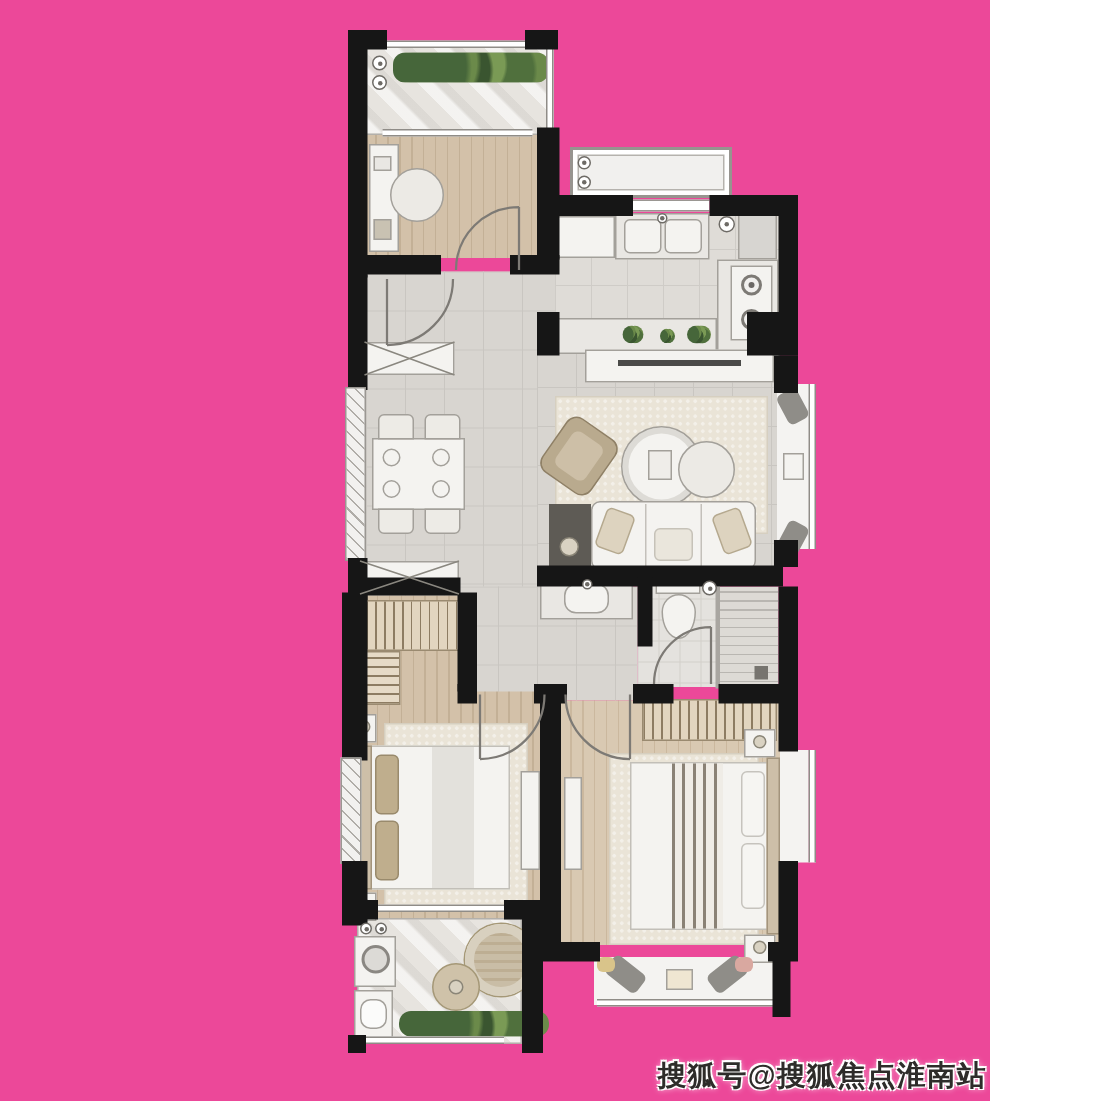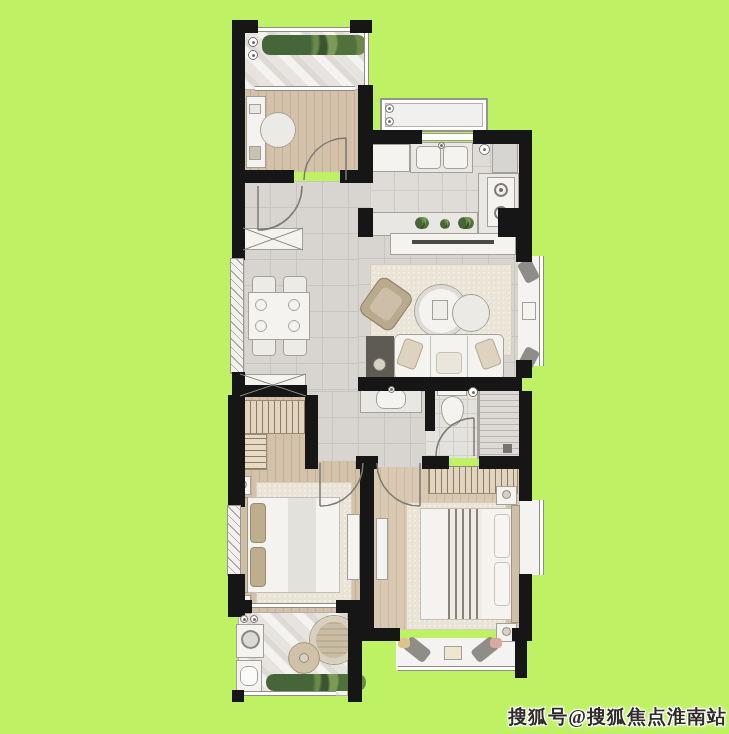--- a/index.html
+++ b/index.html
@@ -1,17 +1,17 @@
 <!DOCTYPE html>
 <html style="--wall: #161616; --tile: #d8d5d0; --wood: #d3c1a9; --wood_stripe: #c3b096; --marble: #e7e4df; --rug: #eae4d7; --furniture_white: #f4f3f0; --furniture_border: #a3a09a; --accent_beige: #b9aa8e; --plant_green: #567a3e; --line_gray: #8a8a8a;"><head>
 <meta charset="utf-8">
 <style>
   html,body{margin:0;padding:0;background:#fff;}
-  #stage{position:relative;width:729px;height:734px;background:#bef264;overflow:hidden;
-         font-family:Liberation Serif, serif;}
+  #stage{position:relative;width:660px;height:734px;background:#ec4899;overflow:hidden;
+         font-family:Liberation Sans, sans-serif;}
   #stage *{position:absolute;box-sizing:border-box;}
 
   
   .tile{background-color:var(--tile,#d8d5d0);
         background-image:linear-gradient(#c9c6c1 1px,transparent 1px),
                          linear-gradient(90deg,#c9c6c1 1px,transparent 1px);
         background-size:26px 26px;z-index:1;}
   .tile-light{background-color:#dfdcd7;
         background-image:linear-gradient(#cfccc7 1px,transparent 1px),
                          linear-gradient(90deg,#cfccc7 1px,transparent 1px);

